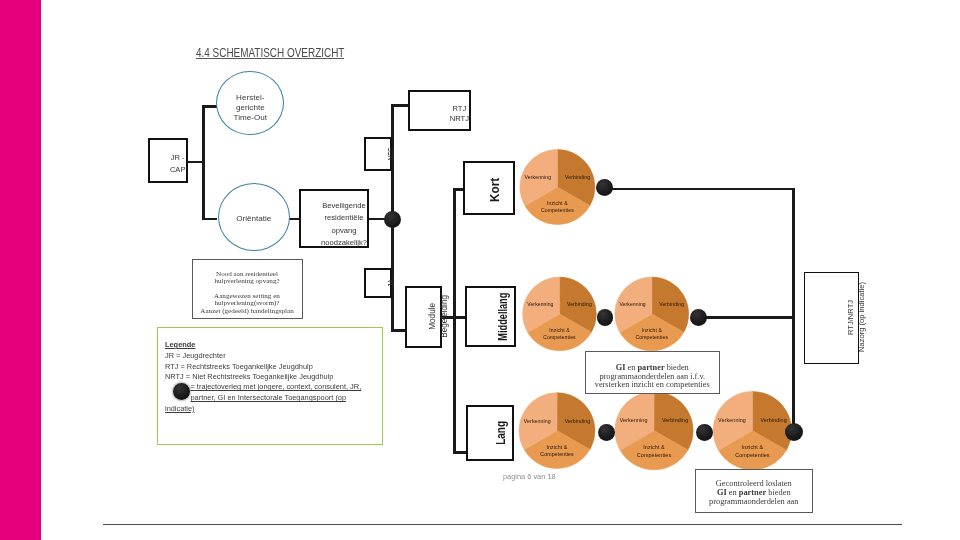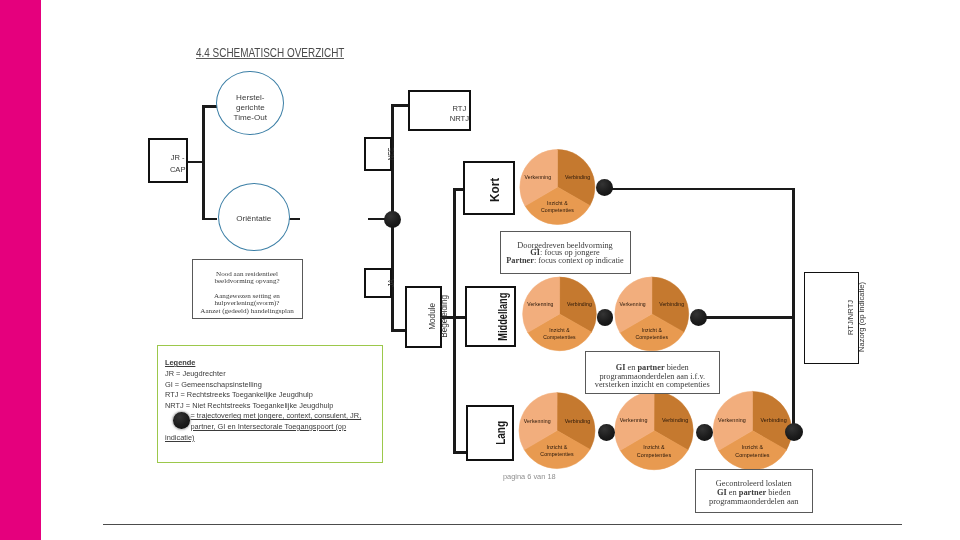--- a/index.html
+++ b/index.html
@@ -80,20 +80,26 @@
     <span style="white-space:pre-line;text-align:center;font-size:8.1px;line-height:10.4px;color:#3b3b3b;padding-top:11px;">Herstel-
 gerichte
 Time-Out</span>
   </div>
 
   <div class="abs" style="left:217.5px;top:182.6px;width:72.4px;height:68.4px;border:1.4px solid #3C7FA6;border-radius:50%;
               display:flex;align-items:center;justify-content:center;background:#fff;box-sizing:border-box;">
     <span style="font-size:8.1px;color:#3b3b3b;padding-top:4px;">Oriëntatie</span>
   </div>
 
+  <div class="abs nbox" style="left:298.5px;top:188.5px;width:70.5px;height:59px;">
+    <span style="white-space:pre-line;padding-top:13px;line-height:12.5px;">Beveiligende
+residentiële
+opvang
+noodzakelijk?</span>
+  </div>
 
   <div class="abs nbox" style="left:364px;top:137px;width:28px;height:33.5px;">
     <span class="vert" style="font-size:8.7px;transform:rotate(180deg) scale(1,.72);margin-right:-8px;">NEE</span>
   </div>
 
   <div class="abs nbox" style="left:364px;top:268px;width:28px;height:30px;">
     <span class="vert" style="font-size:8.7px;transform:rotate(180deg) scale(1,.78);margin-right:-8px;">JA</span>
   </div>
 
   <div class="abs nbox" style="left:408px;top:90px;width:63px;height:41px;">
@@ -180,49 +186,43 @@
       <div class="abs dot" style="left:595.9px;top:179.0px;width:17.2px;height:17.2px"></div>
       <div class="abs dot" style="left:596.6px;top:309.1px;width:16.6px;height:16.6px"></div>
       <div class="abs dot" style="left:690.2px;top:308.8px;width:17.2px;height:17.2px"></div>
       <div class="abs dot" style="left:598.2px;top:424.2px;width:16.8px;height:16.8px"></div>
       <div class="abs dot" style="left:696.2px;top:424.2px;width:16.8px;height:16.8px"></div>
       <div class="abs dot" style="left:785.2px;top:423.0px;width:18.0px;height:18.0px"></div>
     </div>
 
   <div class="abs note" style="left:191.5px;top:258.5px;width:111px;height:60px;font-size:7.1px;line-height:7.4px;padding-top:9px;box-sizing:border-box;text-align:center;">
     <div>Nood aan residentieel</div>
-    <div>beeldvorming opvang?</div>
+    <div>hulpverlening opvang?</div>
     <div style="height:7.4px;"></div>
     <div>Aangewezen setting en</div>
     <div>hulpverlening(svorm)?</div>
     <div>Aanzet (gedeeld) handelingsplan</div>
   </div>
 
-  <div class="abs note" style="left:499.5px;top:230.5px;width:131px;height:43px;font-size:8.3px;line-height:7.55px;padding-top:2px;">
-    <div>Doorgedreven beeldvorming</div>
-    <div><b>GI</b><span>: focus op jongere</span></div>
-    <div><b>Partner</b><span>: focus context op indicatie</span></div>
-  </div>
 
   <div class="abs note" style="left:584.5px;top:351px;width:135.5px;height:42.5px;font-size:8.3px;line-height:8.4px;padding-top:9px;box-sizing:border-box;">
     <div><b>GI</b><span> en </span><b>partner</b><span> bieden</span></div>
     <div>programmaonderdelen aan i.f.v.</div>
     <div>versterken inzicht en competenties</div>
   </div>
 
   <div class="abs note" style="left:695px;top:468.5px;width:117.5px;height:44.5px;font-size:8.4px;line-height:8.7px;padding-top:5px;box-sizing:border-box;">
     <div>Gecontroleerd loslaten</div>
     <div><b>GI</b><span> en </span><b>partner</b><span> bieden</span></div>
     <div>programmaonderdelen aan</div>
   </div>
 
-  <div class="abs" id="legend" style="left:157px;top:345px;width:226px;height:117.5px;">
+  <div class="abs" id="legend" style="left:157px;top:327px;width:226px;height:117.5px;">
     <div><span class="lg-title">Legende</span></div>
     <div>JR = Jeugdrechter</div>
-    <div>GI = Gemeenschapsinstelling</div>
     <div>RTJ = Rechtstreeks Toegankelijke Jeugdhulp</div>
     <div>NRTJ = Niet Rechtstreeks Toegankelijke Jeugdhulp</div>
     <div style="margin-top:-1px;width:200px;text-decoration:underline;">
       <span class="dot" style="float:left;width:16.5px;height:16.5px;margin:1px 1px 0 8px;
                    box-shadow:0 0 1.6px 1.2px rgba(150,150,150,.55);"></span><span>= trajectoverleg met jongere, context, consulent, JR, partner, GI en Intersectorale Toegangspoort (op indicatie)</span>
     </div>
   </div>
 
   <div class="abs" id="page-footer" style="left:503px;top:471.5px;font-size:7.4px;color:#8f8f8f;">pagina 6 van 18</div>
 </div>

